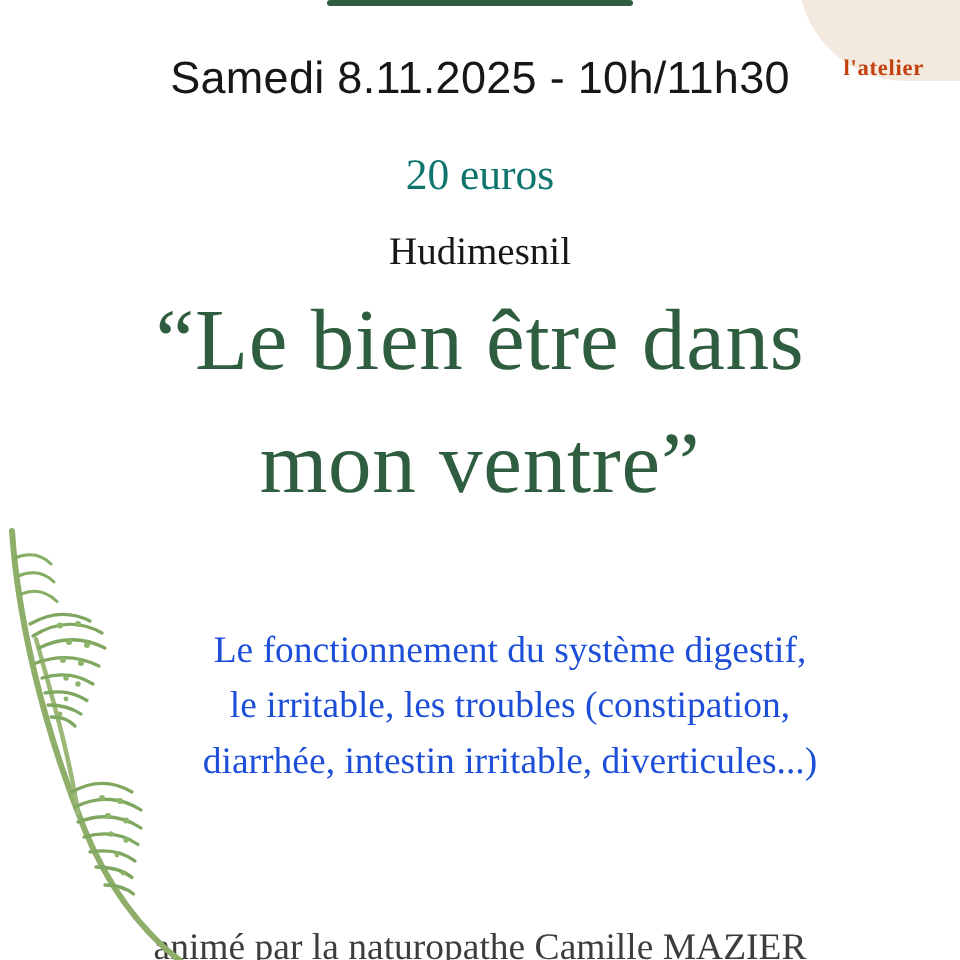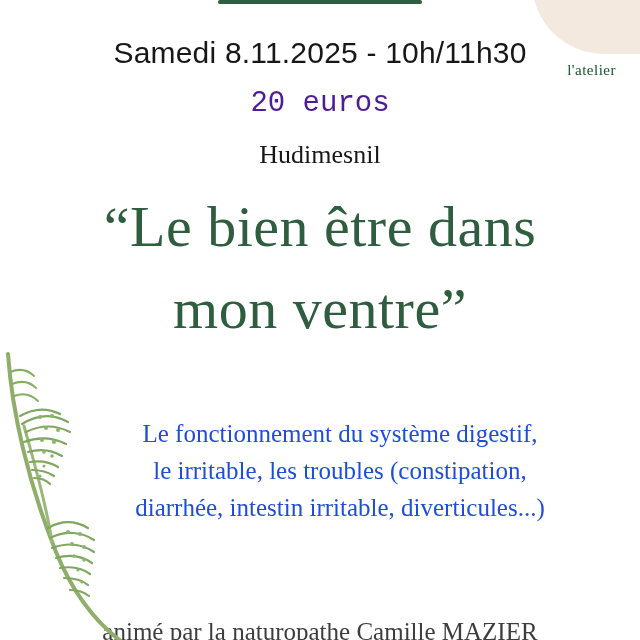--- a/index.html
+++ b/index.html
@@ -41,48 +41,49 @@
     right: -22px;
     top: -58px;
     width: 130px;
     height: 112px;
     background: #f3e9df;
     border-radius: 0 0 0 72px;
   }
   .corner-blob-text {
     position: absolute;
     right: 24px;
-    top: 62px;
+    top: 38px;
     font-family: "Liberation Serif", serif;
     font-size: 15px;
-    color: #14532d;
+    color: #c2410c;
     letter-spacing: 0.5px;
     white-space: nowrap;
+    font-weight: bold;
   }
 
   
   .header {
     position: absolute;
     left: 0;
     top: 34px;
     width: 640px;
     text-align: center;
   }
   .date-line {
     font-family: "Liberation Sans", sans-serif;
     font-size: 30px;
     color: #171717;
     letter-spacing: 0.2px;
     line-height: 1.25;
   }
   .price-line {
-    font-family: Liberation Mono, monospace;
+    font-family: Liberation Serif, serif;
     font-size: 29px;
-    color: #4c1d95;
-    margin-top: 14px;
+    color: #0f766e;
+    margin-top: 27px;
     line-height: 1.25;
   }
   .place-line {
     font-family: Liberation Serif, serif;
     font-size: 26px;
     color: #171717;
     margin-top: 17px;
     line-height: 1.25;
   }
 

